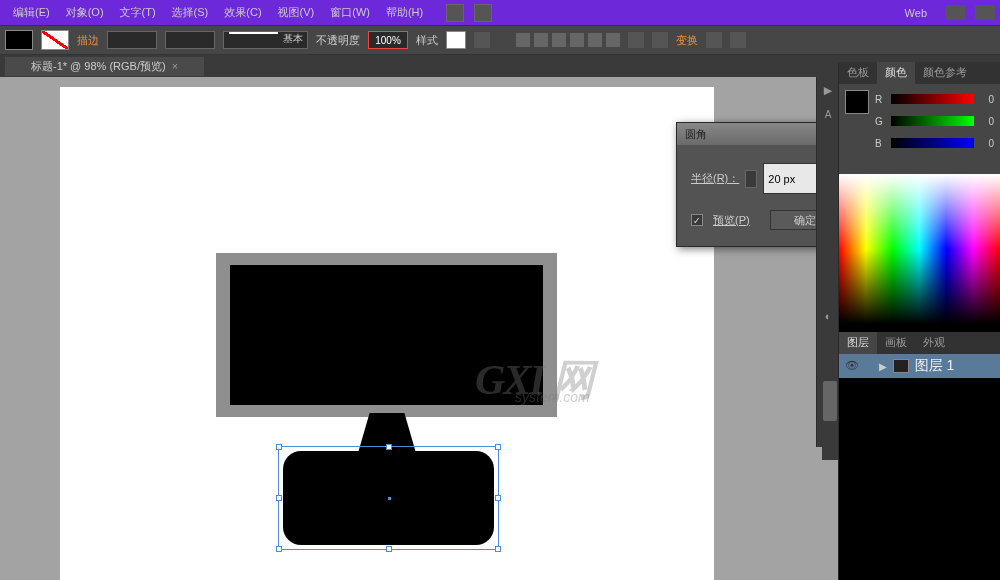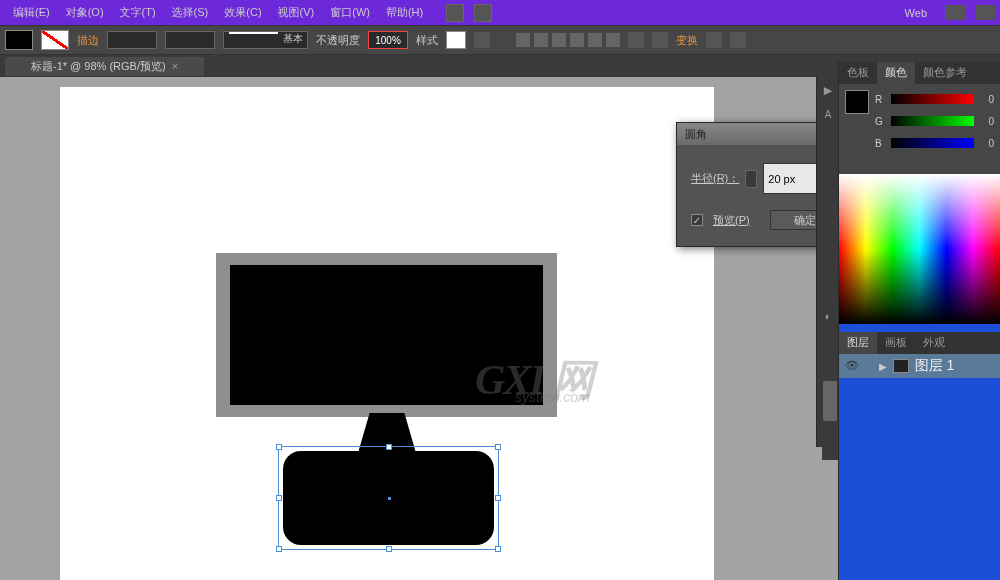--- a/index.html
+++ b/index.html
@@ -58,21 +58,21 @@
     .spinner { width: 12px; height: 18px; background: #3a3a3a; border: 1px solid #666; }
     .dialog-input { width: 80px; height: 31px; background: #e8e8e8; border: 1px solid #333; padding: 1px 4px; font-size: 11px; color: #000; }
     .dialog-row2 { display: flex; align-items: center; gap: 10px; }
     .checkbox { width: 12px; height: 12px; background: #3a3a3a; border: 1px solid #888; display: flex; align-items: center; justify-content: center; color: #ccc; font-size: 10px; }
     .dialog-btn { width: 70px; height: 20px; background: #5a5a5a; border: 1px solid #333; color: #ccc; font-size: 11px; display: flex; align-items: center; justify-content: center; cursor: pointer; }
     .dialog-buttons { display: flex; gap: 10px; margin-left: auto; }
     
     .panel-strip { position: absolute; top: 77px; right: 162px; width: 22px; height: 370px; background: #3a3a3a; border-left: 1px solid #2a2a2a; }
     .strip-icon { width: 22px; height: 22px; display: flex; align-items: center; justify-content: center; color: #999; margin-top: 2px; }
     
-    .right-panels { position: absolute; top: 62px; right: 0; width: 162px; bottom: 0; background: #1d4ed8; border-left: 1px solid #2a2a2a; }
+    .right-panels { position: absolute; top: 62px; right: 0; width: 162px; bottom: 0; background: #000000; border-left: 1px solid #2a2a2a; }
     .panel-tabs { height: 22px; display: flex; background: #323232; font-size: 11px; }
     .panel-tab { padding: 3px 8px; color: #999; cursor: pointer; }
     .panel-tab.active { background: #464646; color: #ddd; }
     
     .color-sliders { padding: 6px; background: #464646; height: 90px; }
     .slider-row { display: flex; align-items: center; gap: 6px; margin-bottom: 4px; height: 18px; }
     .mini-swatch { width: 24px; height: 24px; background: #000; border: 1px solid #888; position: relative; }
     .slider-label { width: 10px; color: #ccc; font-size: 10px; }
     .slider-r { flex: 1; height: 10px; background: linear-gradient(to right, #000, #f00); }
     .slider-g { flex: 1; height: 10px; background: linear-gradient(to right, #000, #0f0); }

